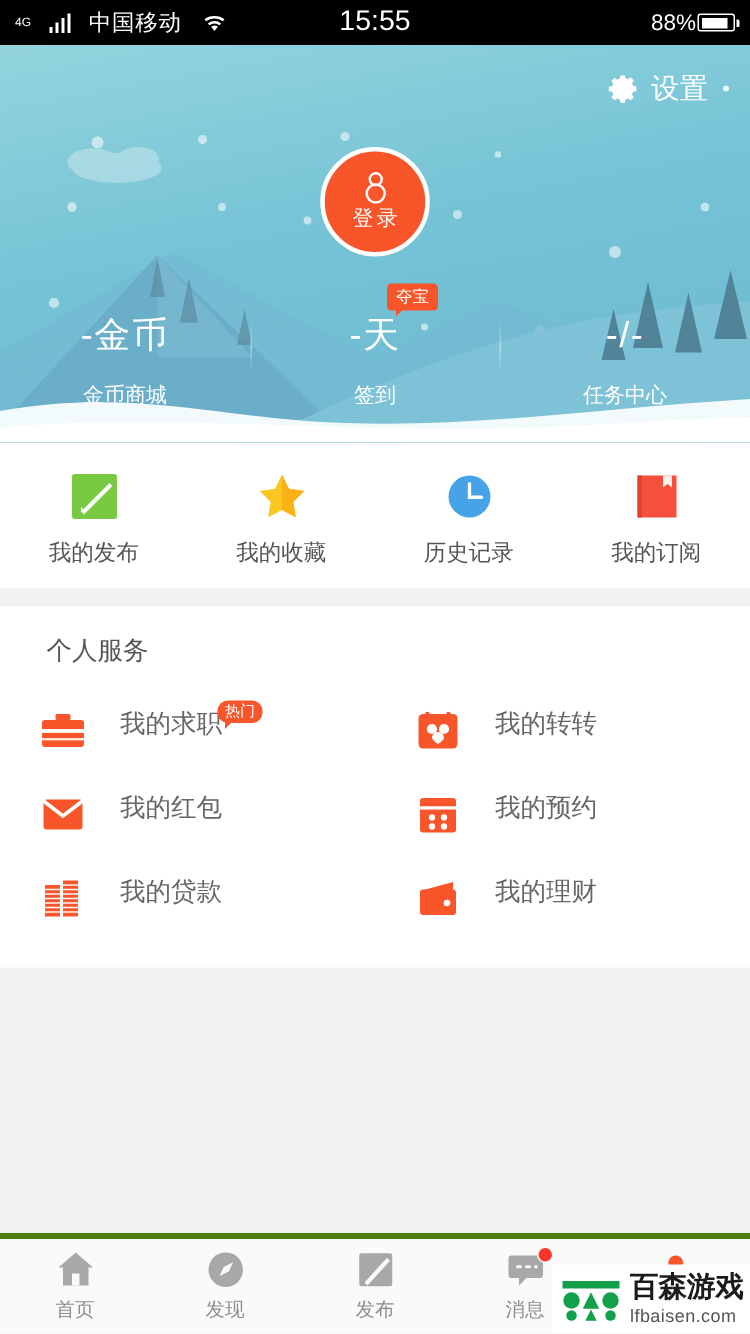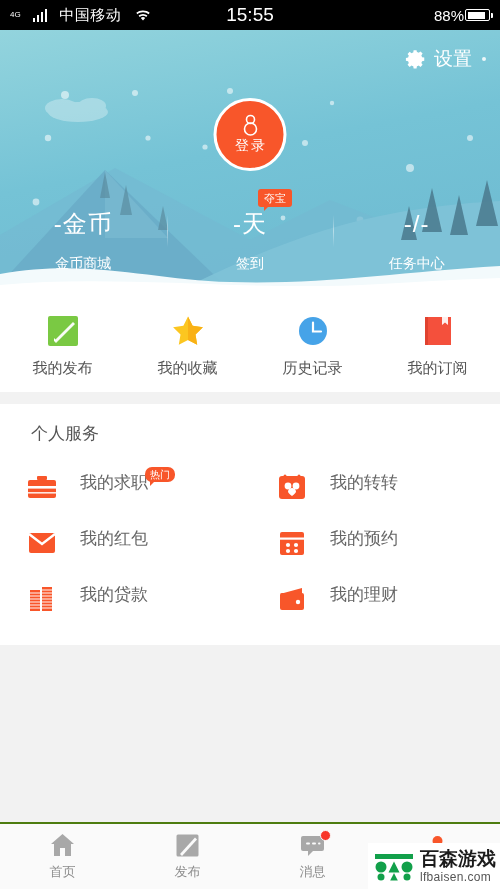--- a/index.html
+++ b/index.html
@@ -77,21 +77,21 @@
   .srv .sl{font-size:17px;color:#666;}
   .hot{position:absolute;left:145px;top:8px;background:#f8562a;color:#fff;font-size:10px;
        line-height:13px;padding:1px 5px;border-radius:7px;}
   .hot:after{content:"";position:absolute;left:5px;bottom:-4px;width:0;height:0;
     border-left:5px solid #f8562a;border-bottom:5px solid transparent;}
 
   .filler{flex:1;background:#f2f2f2;}
 
   
   .tabbar{position:absolute;left:0;bottom:0;width:500px;height:67px;background:#fafafa;
-          border-top:2px solid #4d7c0f;display:flex;}
+          border-top:4px solid #4d7c0f;display:flex;}
   .tab{flex:1;display:flex;flex-direction:column;align-items:center;justify-content:center;
        gap:4px;position:relative;}
   .tab .ti{width:27px;height:27px;position:relative;}
   .tab .tl{font-size:13px;color:#8d8d8d;}
   .reddot{position:absolute;width:11px;height:11px;border-radius:50%;background:#f8372a;
           top:-2px;right:-5px;border:1.5px solid #fafafa;}
 
   
   .wm{position:absolute;right:0;bottom:0;display:flex;align-items:center;gap:6px;
       background:#fff;padding:6px 4px 6px 6px;z-index:30;}
@@ -333,20 +333,27 @@
 <div class="tabbar">
   <div class="tab">
     <svg class="ti" viewBox="0 0 27 27">
       <path d="M13.5 2L2 12h3v12h17V12h3z" fill="#a8a8a8"></path>
       <rect x="11" y="16" width="5" height="8" fill="#fafafa"></rect>
     </svg>
     <span class="tl">首页</span>
   </div>
   <div class="tab">
     <svg class="ti" viewBox="0 0 27 27">
+      <circle cx="13.5" cy="13.5" r="11.5" fill="#a8a8a8"></circle>
+      <path d="M18.5 8.5l-3 6.2-6.2 3 3-6.2z" fill="#fafafa"></path>
+    </svg>
+    <span class="tl">发现</span>
+  </div>
+  <div class="tab">
+    <svg class="ti" viewBox="0 0 27 27">
       <rect x="2.5" y="2.5" width="22" height="22" rx="1.5" fill="#a8a8a8"></rect>
       <path d="M6 22 L21 5.5 L23 7.5 L8 24 Z" fill="#fafafa"></path>
     </svg>
     <span class="tl">发布</span>
   </div>
   <div class="tab">
     <div class="ti" style="position:relative;">
       <svg viewBox="0 0 27 27" width="27" height="27">
         <rect x="2" y="4" width="23" height="15" rx="2" fill="#a8a8a8"></rect>
         <path d="M9 19l0 5 5-5z" fill="#a8a8a8"></path>

